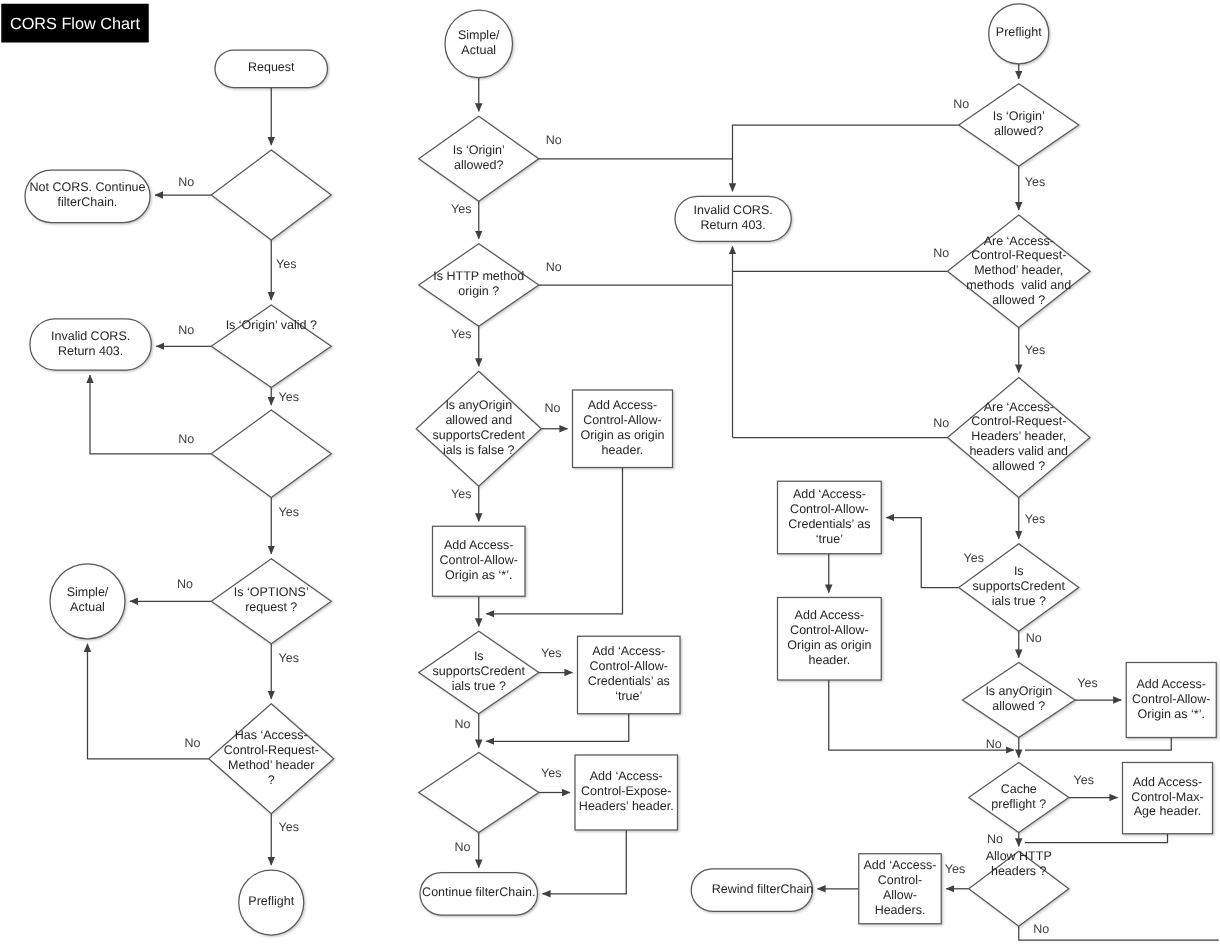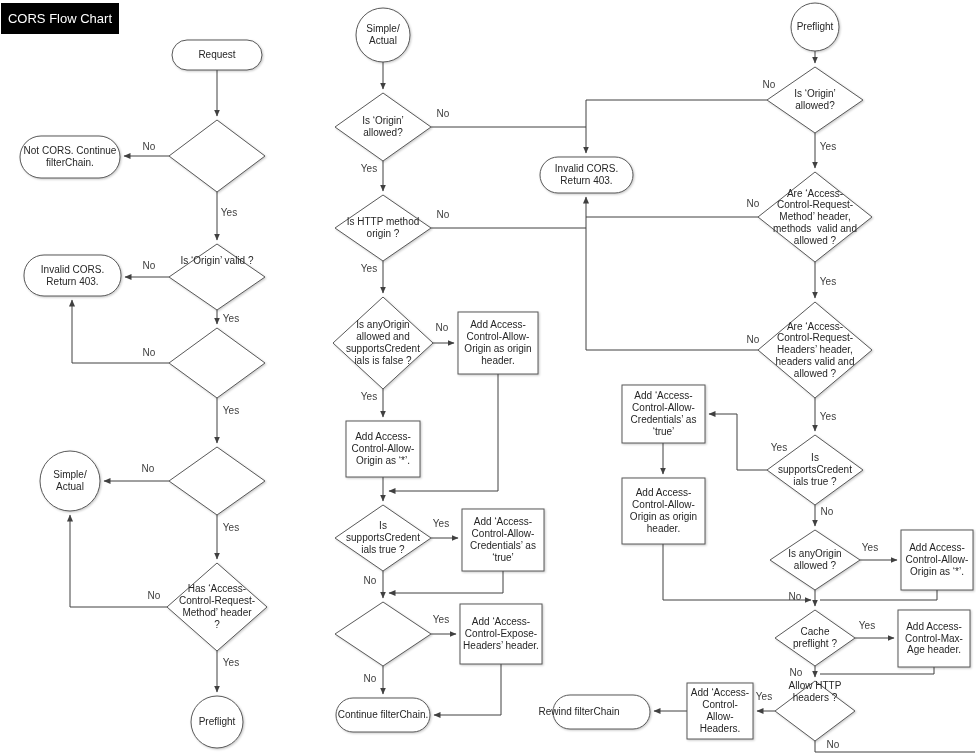--- a/index.html
+++ b/index.html
@@ -137,20 +137,22 @@
   </svg>
 
   <div class="title-box">CORS Flow Chart</div>
 
   <div class="node" style="left:172px;top:40px;width:90px;height:30px">Request</div>
   <div class="node" style="left:20px;top:138px;width:100px;height:38px">Not CORS. Continue
 filterChain.</div>
   <div class="node" style="left:171px;top:243px;width:92px;height:36px">Is ‘Origin’ valid ?</div>
   <div class="node" style="left:26px;top:257px;width:93px;height:37px">Invalid CORS.
 Return 403.</div>
+  <div class="node" style="left:175px;top:459px;width:84px;height:44px">Is ‘OPTIONS’
+request ?</div>
   <div class="node" style="left:40px;top:451px;width:60px;height:60px">Simple/
 Actual</div>
   <div class="node" style="left:170px;top:573px;width:94px;height:68px">Has ‘Access-
 Control-Request-
 Method’ header
 ?</div>
   <div class="node" style="left:191px;top:696px;width:52px;height:52px">Preflight</div>
 
   <div class="node" style="left:356px;top:8px;width:54px;height:54px">Simple/
 Actual</div>
@@ -216,21 +218,21 @@
 preflight ?</div>
   <div class="node" style="left:900px;top:612px;width:68px;height:53px">Add Access-
 Control-Max-
 Age header.</div>
   <div class="node" style="left:777px;top:678px;width:76px;height:28px">Allow HTTP
 headers ?</div>
   <div class="node" style="left:689px;top:685px;width:62px;height:52px">Add ‘Access-
 Control-
 Allow-
 Headers.</div>
-  <div class="node" style="left:522px;top:697px;width:114px;height:30px">Rewind filterChain</div>
+  <div class="node" style="left:553px;top:697px;width:114px;height:30px">Rewind filterChain</div>
 
   <span class="el" style="left:149px;top:146px">No</span>
   <span class="el" style="left:229px;top:212px">Yes</span>
   <span class="el" style="left:149px;top:265px">No</span>
   <span class="el" style="left:231px;top:318px">Yes</span>
   <span class="el" style="left:149px;top:352px">No</span>
   <span class="el" style="left:231px;top:410px">Yes</span>
   <span class="el" style="left:148px;top:468px">No</span>
   <span class="el" style="left:231px;top:527px">Yes</span>
   <span class="el" style="left:154px;top:595px">No</span>

